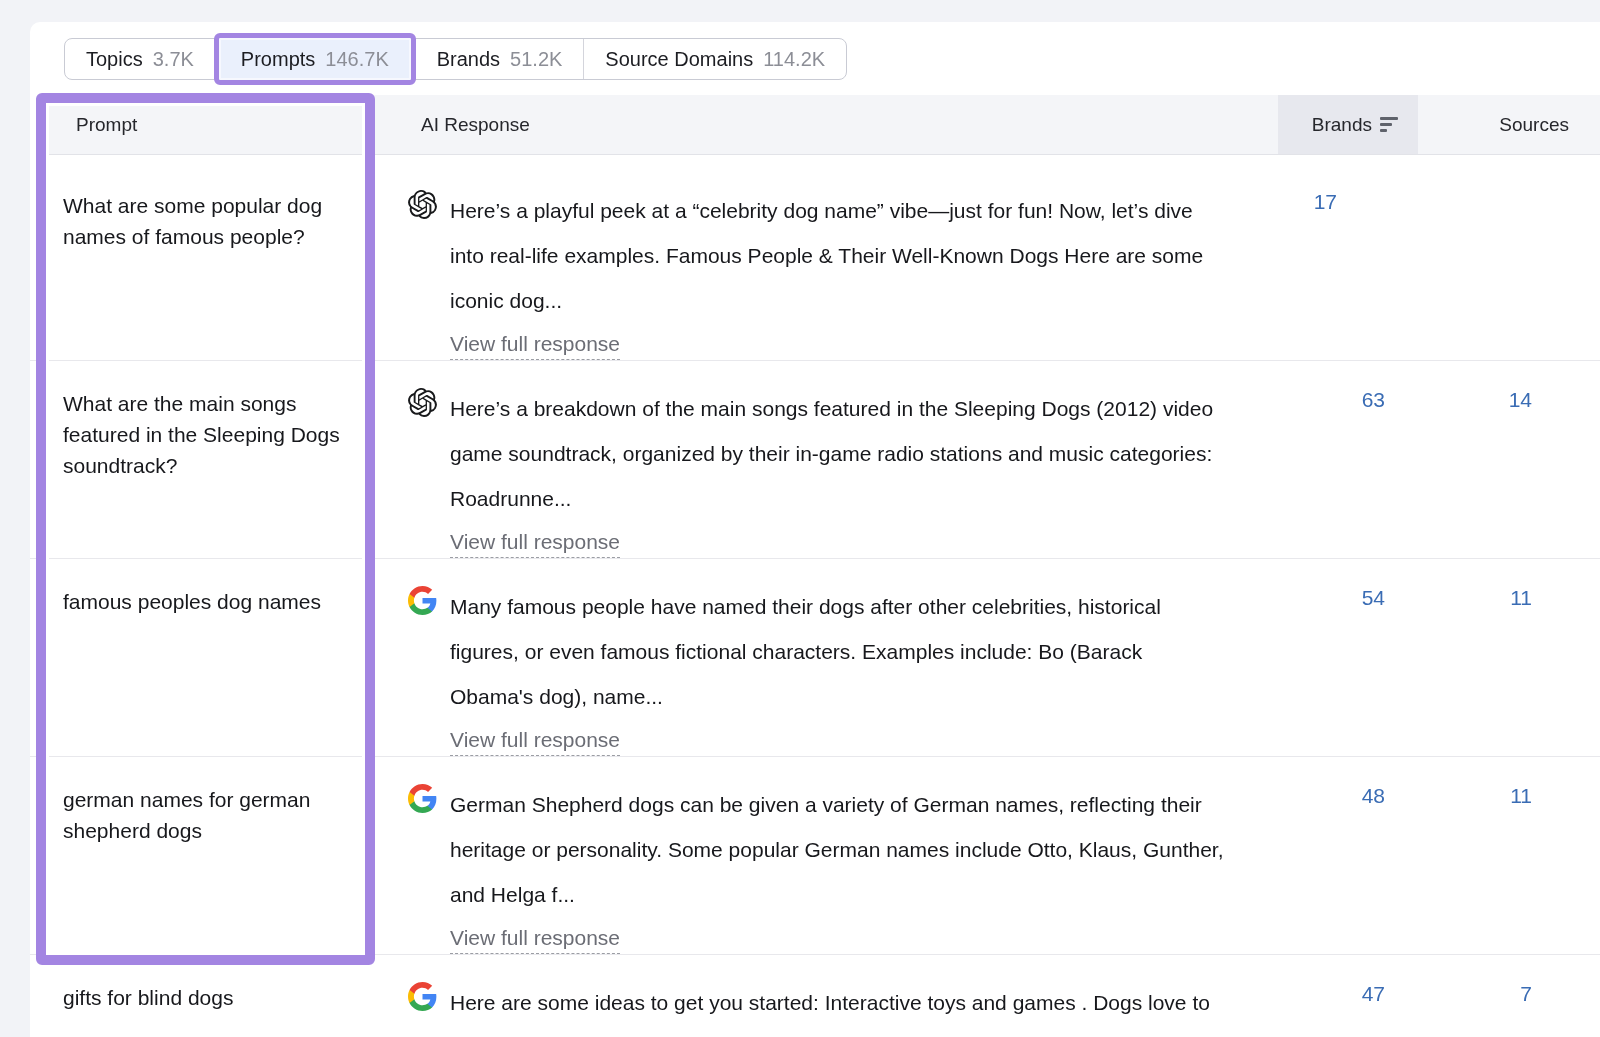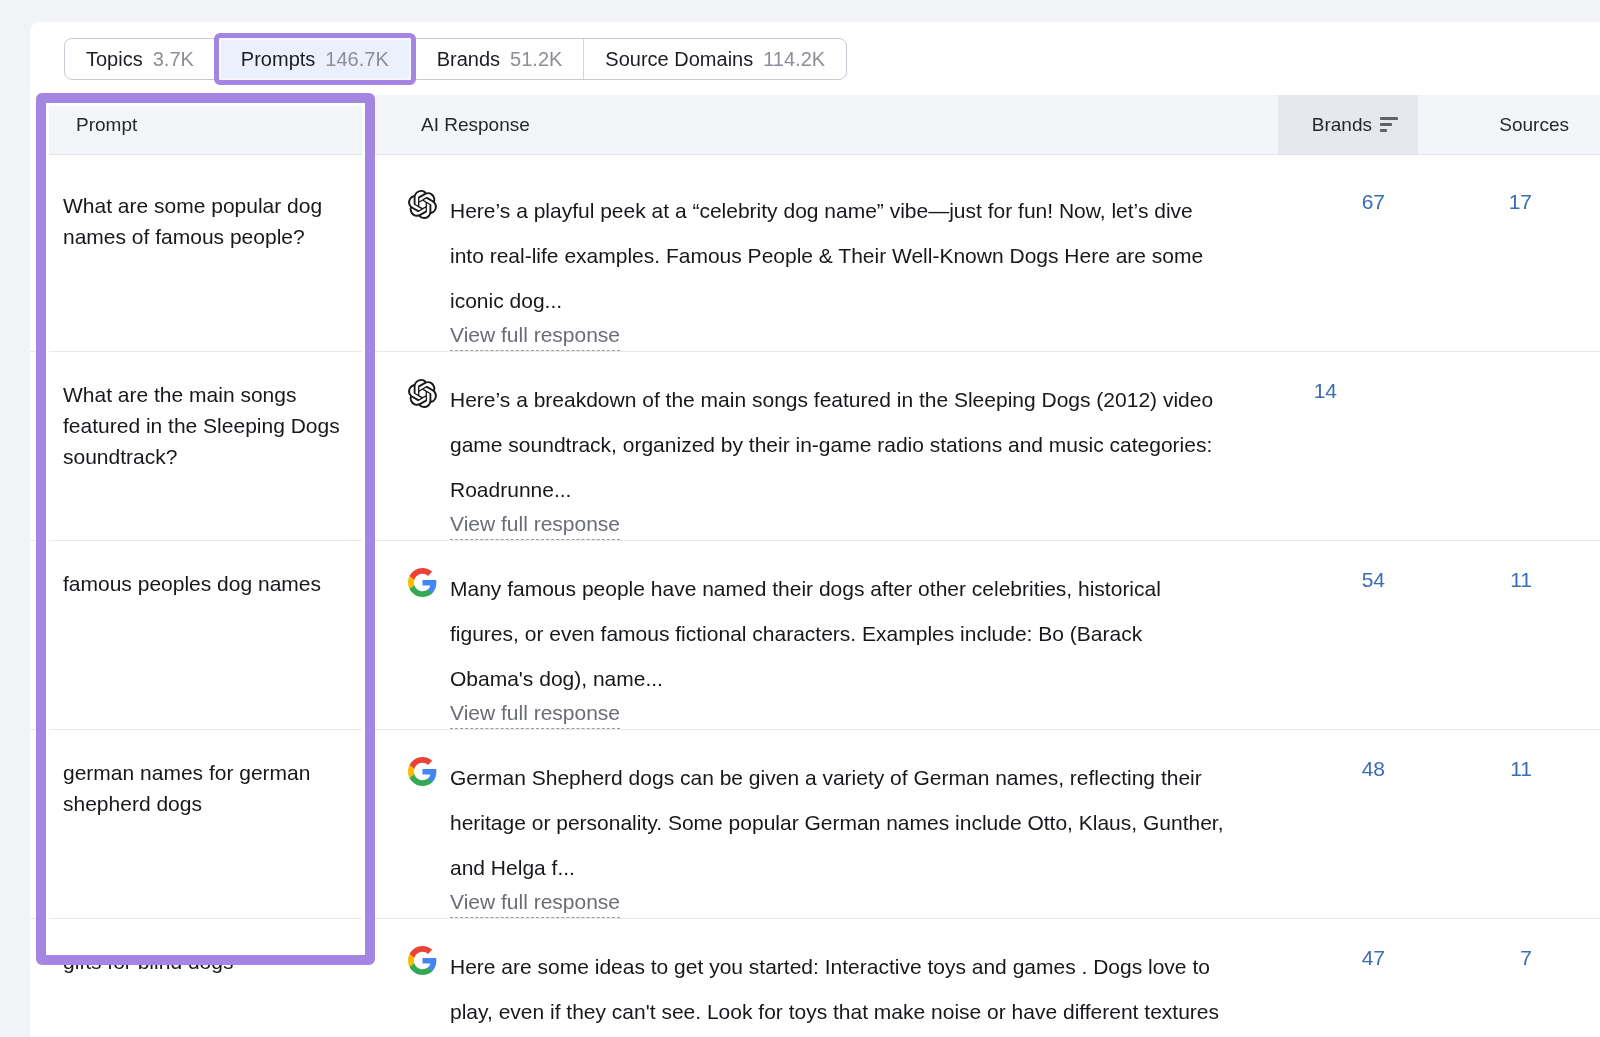--- a/index.html
+++ b/index.html
@@ -68,21 +68,21 @@
   .trow:nth-child(5){ min-height:199px; border-bottom:none; }
 
   .cell-prompt {
     padding:27px 24px 0 33px;
     font-size:21px; line-height:31px; color:#17181c;
   }
   .cell-ai { padding:25px 40px 0 33px; display:flex; gap:13px; }
   .ai-icon { width:29px; height:29px; flex:0 0 29px; margin-top:2px; }
   .ai-text { max-width:808px; font-size:21px; line-height:45px; color:#17181c; }
   .view-link {
-    display:inline-block; margin-top:0; font-size:21px; color:#6b6d75;
+    display:inline-block; margin-top:9px; font-size:21px; color:#6b6d75;
     border-bottom:1.5px dashed #9b9da4; padding-bottom:3px; cursor:pointer;
   }
   .cell-num {
     padding-top:27px; font-size:21px; text-align:right; color:#3a6cb4;
   }
   .cell-brands { padding-right:20px; }
   .cell-sources { padding-right:68px; }
   .cell-num span { cursor:pointer; }
 
   
@@ -146,38 +146,38 @@
           <svg viewBox="0 0 24 24" width="29" height="29" fill="#191a1c">
               <path d="M22.2819 9.8211a5.9847 5.9847 0 0 0-.5157-4.9108 6.0462 6.0462 0 0 0-6.5098-2.9A6.0651 6.0651 0 0 0 4.9807 4.1818a5.9847 5.9847 0 0 0-3.9977 2.9 6.0462 6.0462 0 0 0 .7427 7.0966 5.98 5.98 0 0 0 .511 4.9107 6.051 6.051 0 0 0 6.5146 2.9001A5.9847 5.9847 0 0 0 13.2599 24a6.0557 6.0557 0 0 0 5.7718-4.2058 5.9894 5.9894 0 0 0 3.9977-2.9001 6.0557 6.0557 0 0 0-.7475-7.073zm-9.022 12.6081a4.4755 4.4755 0 0 1-2.8764-1.0408l.1419-.0804 4.7783-2.7582a.7948.7948 0 0 0 .3927-.6813v-6.7369l2.02 1.1686a.071.071 0 0 1 .038.052v5.5826a4.504 4.504 0 0 1-4.4945 4.4944zm-9.6607-4.1254a4.4708 4.4708 0 0 1-.5346-3.0137l.142.0852 4.783 2.7582a.7712.7712 0 0 0 .7806 0l5.8428-3.3685v2.3324a.0804.0804 0 0 1-.0332.0615L9.74 19.9502a4.4992 4.4992 0 0 1-6.1408-1.6464zM2.3408 7.8956a4.485 4.485 0 0 1 2.3655-1.9728V11.6a.7664.7664 0 0 0 .3879.6765l5.8144 3.3543-2.0201 1.1685a.0757.0757 0 0 1-.071 0l-4.8303-2.7865A4.504 4.504 0 0 1 2.3408 7.8956zm16.5963 3.8558L13.1038 8.364 15.1192 7.2a.0757.0757 0 0 1 .071 0l4.8303 2.7913a4.4944 4.4944 0 0 1-.6765 8.1042v-5.6772a.79.79 0 0 0-.407-.667zm2.0107-3.0231l-.142-.0852-4.7735-2.7818a.7759.7759 0 0 0-.7854 0L9.409 9.2297V6.8974a.0662.0662 0 0 1 .0284-.0615l4.8303-2.7866a4.4992 4.4992 0 0 1 6.6802 4.66zM8.3065 12.863l-2.02-1.1638a.0804.0804 0 0 1-.038-.0567V6.0742a4.4992 4.4992 0 0 1 7.3757-3.4537l-.142.0805L8.704 5.459a.7948.7948 0 0 0-.3927.6813zm1.0976-2.3654l2.602-1.4998 2.6069 1.4998v2.9994l-2.5974 1.4997-2.6067-1.4997z"></path>
             </svg>
         </span>
 
         <span class="ai-body">
           <span class="ai-text" style="display:block">Here’s a playful peek at a “celebrity dog name” vibe—just for fun! Now, let’s dive into real-life examples. Famous People &amp; Their Well-Known Dogs Here are some iconic dog...</span>
           <span class="view-link">View full response</span>
         </span>
       </div>
-      <div class="cell-num cell-brands"><span>67</span></div>
       <div class="cell-num cell-sources"><span>17</span></div>
     </div>
 
     <div class="trow">
       <div class="cell-prompt">What are the main songs featured in the Sleeping Dogs soundtrack?</div>
       <div class="cell-ai">
         <span class="ai-icon icon-openai" style="display: block;">
           <svg viewBox="0 0 24 24" width="29" height="29" fill="#191a1c">
               <path d="M22.2819 9.8211a5.9847 5.9847 0 0 0-.5157-4.9108 6.0462 6.0462 0 0 0-6.5098-2.9A6.0651 6.0651 0 0 0 4.9807 4.1818a5.9847 5.9847 0 0 0-3.9977 2.9 6.0462 6.0462 0 0 0 .7427 7.0966 5.98 5.98 0 0 0 .511 4.9107 6.051 6.051 0 0 0 6.5146 2.9001A5.9847 5.9847 0 0 0 13.2599 24a6.0557 6.0557 0 0 0 5.7718-4.2058 5.9894 5.9894 0 0 0 3.9977-2.9001 6.0557 6.0557 0 0 0-.7475-7.073zm-9.022 12.6081a4.4755 4.4755 0 0 1-2.8764-1.0408l.1419-.0804 4.7783-2.7582a.7948.7948 0 0 0 .3927-.6813v-6.7369l2.02 1.1686a.071.071 0 0 1 .038.052v5.5826a4.504 4.504 0 0 1-4.4945 4.4944zm-9.6607-4.1254a4.4708 4.4708 0 0 1-.5346-3.0137l.142.0852 4.783 2.7582a.7712.7712 0 0 0 .7806 0l5.8428-3.3685v2.3324a.0804.0804 0 0 1-.0332.0615L9.74 19.9502a4.4992 4.4992 0 0 1-6.1408-1.6464zM2.3408 7.8956a4.485 4.485 0 0 1 2.3655-1.9728V11.6a.7664.7664 0 0 0 .3879.6765l5.8144 3.3543-2.0201 1.1685a.0757.0757 0 0 1-.071 0l-4.8303-2.7865A4.504 4.504 0 0 1 2.3408 7.8956zm16.5963 3.8558L13.1038 8.364 15.1192 7.2a.0757.0757 0 0 1 .071 0l4.8303 2.7913a4.4944 4.4944 0 0 1-.6765 8.1042v-5.6772a.79.79 0 0 0-.407-.667zm2.0107-3.0231l-.142-.0852-4.7735-2.7818a.7759.7759 0 0 0-.7854 0L9.409 9.2297V6.8974a.0662.0662 0 0 1 .0284-.0615l4.8303-2.7866a4.4992 4.4992 0 0 1 6.6802 4.66zM8.3065 12.863l-2.02-1.1638a.0804.0804 0 0 1-.038-.0567V6.0742a4.4992 4.4992 0 0 1 7.3757-3.4537l-.142.0805L8.704 5.459a.7948.7948 0 0 0-.3927.6813zm1.0976-2.3654l2.602-1.4998 2.6069 1.4998v2.9994l-2.5974 1.4997-2.6067-1.4997z"></path>
             </svg>
         </span>
 
         <span class="ai-body">
           <span class="ai-text" style="display:block">Here’s a breakdown of the main songs featured in the Sleeping Dogs (2012) video game soundtrack, organized by their in-game radio stations and music categories: Roadrunne...</span>
           <span class="view-link">View full response</span>
         </span>
       </div>
+      <div class="cell-num cell-brands"><span>63</span></div>
       <div class="cell-num cell-sources"><span>14</span></div>
     </div>
 
     <div class="trow">
       <div class="cell-prompt">famous peoples dog names</div>
       <div class="cell-ai">
 
         <span class="ai-icon icon-google" style="display: block;">
           <svg viewBox="0 0 24 24" width="29" height="29">
               <path fill="#4285F4" d="M23.49 12.27c0-.79-.07-1.54-.19-2.27H12v4.51h6.47c-.29 1.48-1.14 2.73-2.4 3.58v3h3.86c2.26-2.09 3.56-5.17 3.56-8.82z"></path>

